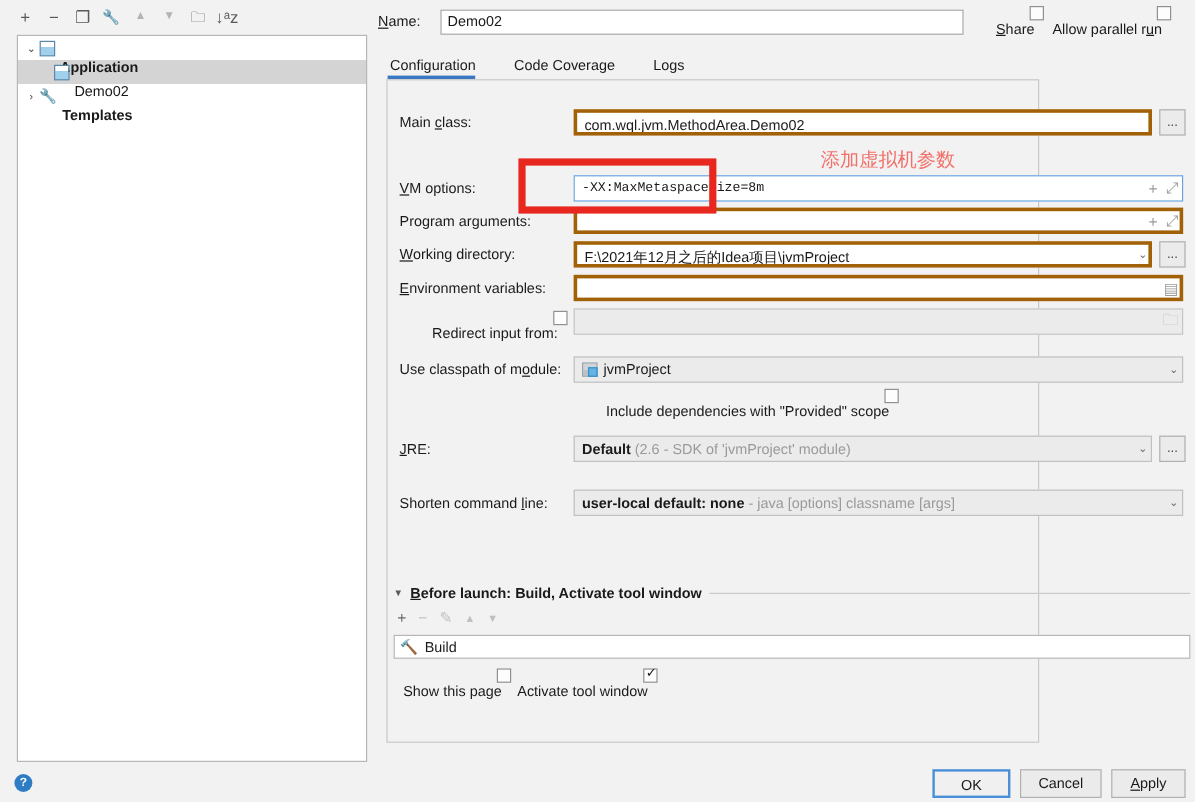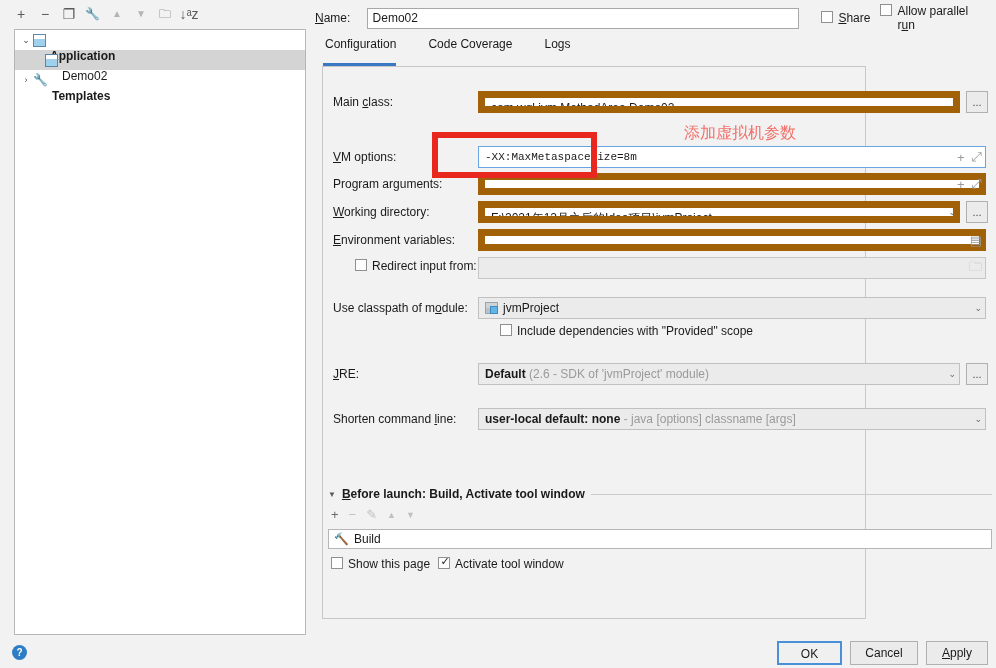--- a/index.html
+++ b/index.html
@@ -58,49 +58,49 @@
     display: flex; align-items: center;
   }
   .lbl { color: #1a1a1a; }
   .u { text-decoration: underline; }
   .name-label { width: 52px; }
   .name-input {
     width: 436px; height: 21px; background: #fff; border: 1px solid #a8a8a8;
     padding: 0 5px; font-size: 12px; font-family: "Liberation Sans", sans-serif;
     color: #1a1a1a; line-height: 19px;
   }
-  .cb-row { display: flex; align-items: flex-start; margin-left: 22px; }
+  .cb-row { display: flex; align-items: flex-end; margin-left: 22px; flex-direction: column; }
   .cbox {
     width: 12px; height: 12px; border: 1px solid #909090; background: #fdfdfd;
     display: inline-block; flex: 0 0 12px; position: relative;
   }
   .cbox.checked::after {
     content: "✓"; position: absolute; left: 0px; top: -3px;
     font-size: 11px; color: #1a1a1a; line-height: 13px; width: 12px; text-align: center;
   }
   .cb-label { margin-left: 5px; margin-right: 8px; }
 
   .tabs {
     position: absolute; left: 16px; top: 40px; height: 26px;
     display: flex; align-items: flex-end; gap: 0px;
   }
   .tab {
-    padding: 0 14px 15px 2px; margin-right: 16px; position: relative; color: #1a1a1a;
+    padding: 0 14px 5px 2px; margin-right: 16px; position: relative; color: #1a1a1a;
   }
   .tab.active::after {
     content: ""; position: absolute; left: 0; right: 14px; bottom: 0;
     height: 3px; background: #3b78c4;
   }
   .content-box {
     position: absolute; left: 15px; top: 66px; width: 544px; height: 553px;
     background: #f2f2f2; border: 1px solid #c8c8c8;
   }
   .f-label { position: absolute; }
   .inp {
-    background: #ffffff; border: 7px solid #a16207; height: 22px;
+    background: #ffffff; border: 3px solid #a16207; height: 22px;
     padding: 0 6px; font-size: 12px; color: #1a1a1a; line-height: 20px;
     font-family: "Liberation Sans", sans-serif; white-space: nowrap; overflow: hidden;
   }
   .inp.focused { border: 1px solid #6aa5e0; }
   .inp.mono { font-family: "Liberation Mono", monospace; font-size: 11px; }
   .inp.gray { background: #ebebeb; border: 1px solid #c6c6c6; color: #8a8a8a; }
   .inp.combo { background: #ebebeb; border: 1px solid #c0c0c0; }
   .btn-dots {
     width: 22px; height: 22px; background: #ebebeb; border: 1px solid #b0b0b0;
     color: #4a4a4a; font-size: 11px; text-align: center; line-height: 20px;

